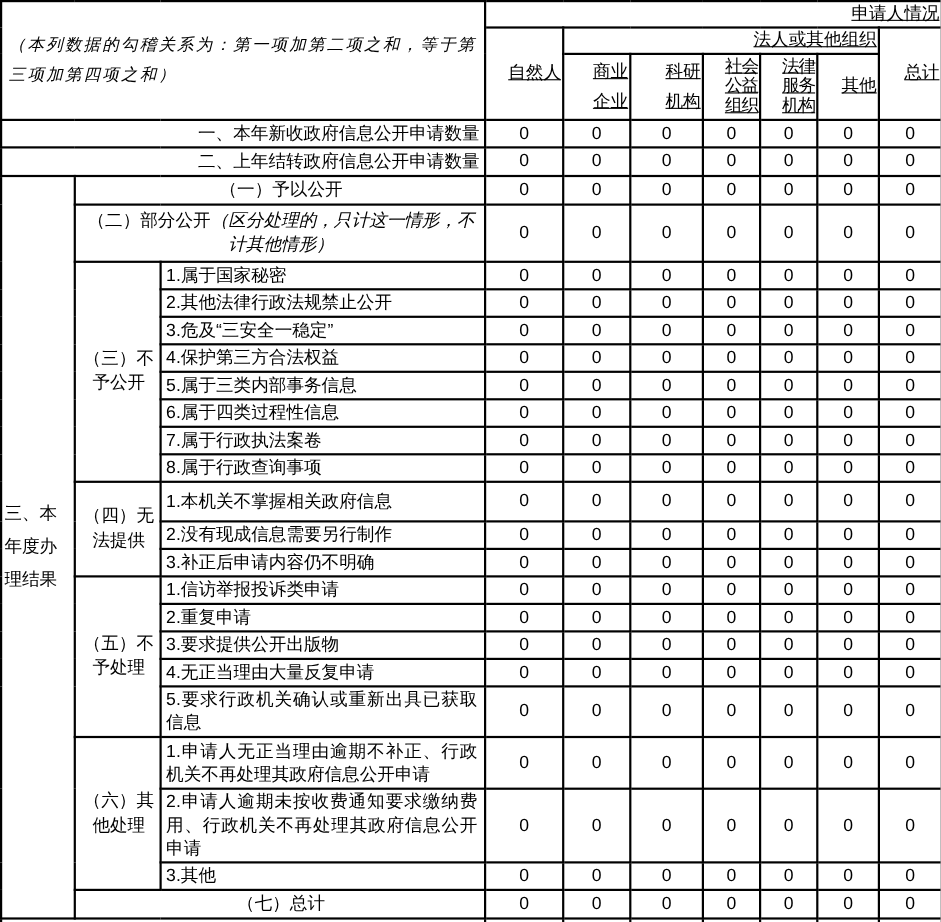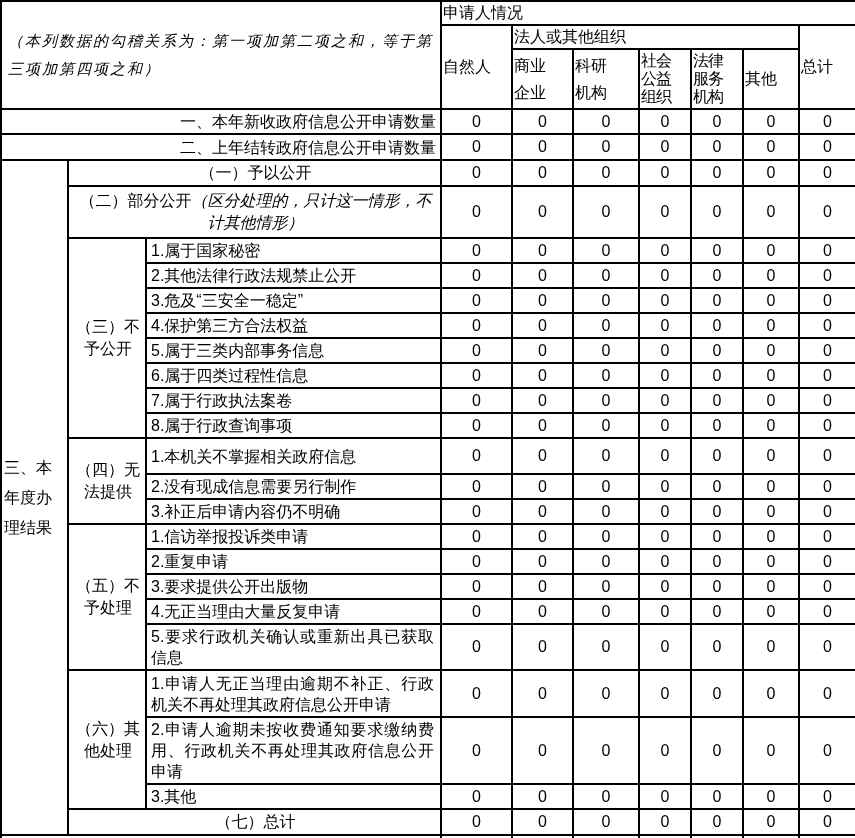--- a/index.html
+++ b/index.html
@@ -13,21 +13,21 @@
     color: #000000;
   }
   td, th {
     border: 2px solid #000000;
     font-weight: normal;
     font-size: 16px;
     padding: 1px 4px;
     overflow: hidden;
     vertical-align: middle;
   }
-  th { padding: 0 1px; text-align: left; line-height: 20px; }
+  th { padding: 0 1px; text-align: right; line-height: 20px; text-decoration: underline; }
   th.lh-wide { white-space: pre-line; line-height: 27px; margin-left: 20px; }
   th.lh-tight { white-space: pre-line; line-height: 18px; letter-spacing: -1px; }
   td.note-cell {
     font-size: 15px;
     font-style: italic;
     letter-spacing: 2px;
     line-height: 28px;
     padding: 0 6px;
     text-align: left;
     vertical-align: middle;

